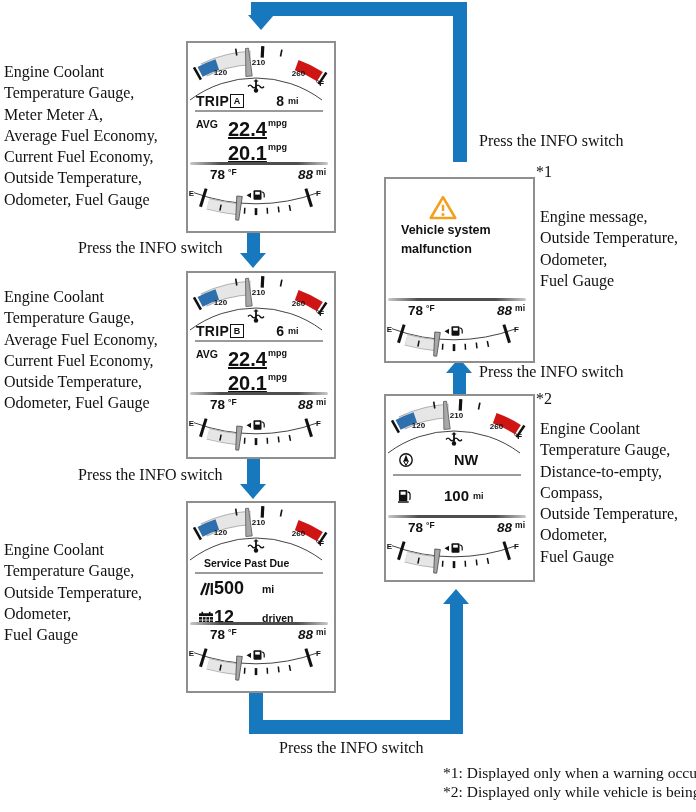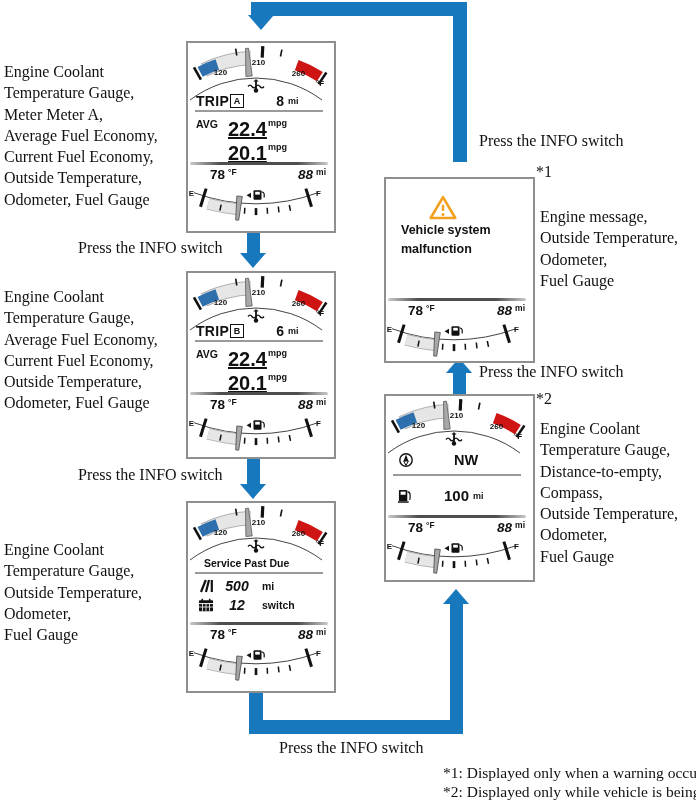--- a/index.html
+++ b/index.html
@@ -31,21 +31,21 @@
   .sm-unit{font-size:9px;margin-left:4px;}
   .avg-row{padding:0 8px;}
   .avg-label{font-size:10.5px;width:32px;}
   .avg-val{font-size:20px;width:36px;text-align:right;text-decoration:underline;}
   .temp-row{top:124px;padding:0 8px 0 22px;}
   .temp-row .big{font-size:13.5px;}
   .temp-row .unit{font-size:8.5px;margin-left:3px;}
   .temp-row .odo{margin-left:auto;font-style:italic;}
   .svc-title{position:absolute;top:54px;left:4px;font-weight:bold;font-size:10.5px;margin-left:12px;}
   .svc-row{padding:0 10px;align-items:center;}
-  .svc-val{font-size:14px;width:46px;text-align:center;font-style:italic;}
+  .svc-val{font-size:18px;width:46px;text-align:left;}
   .svc-unit{font-size:10.5px;margin-left:2px;}
   .mini-icon{width:16px;height:16px;flex:0 0 auto;}
   .warn-icon{position:absolute;top:15px;left:42px;width:30px;height:27px;}
   .warn-msg{position:absolute;top:42px;left:15px;width:118px;font-weight:bold;font-size:12.5px;line-height:19px;}
   .cmp-row{top:56px;padding:0 12px;align-items:center;}
   .cmp-dir{font-size:14.5px;margin-left:40px;}
   .rng-row{top:83px;padding:0 12px;align-items:center;margin-top:8px;}
   .rng-val{font-size:15px;width:44px;text-align:right;margin-left:14px;}
   
   .gtx{font:bold 8px "Liberation Sans",sans-serif;fill:#111;text-anchor:middle;}
@@ -280,26 +280,26 @@
       </svg>
     <div class="svc-title">Service Past Due</div>
     <div class="thin-line" style="top:69px"></div>
     <div class="row svc-row" style="top:75px">
       <svg class="mini-icon" viewBox="0 0 16 16">
           <use href="#road-icon"></use>
         </svg>
       <span class="svc-val">500</span>
       <span class="svc-unit">mi</span>
     </div>
-    <div class="row svc-row" style="top:94px">
+    <div class="row svc-row" style="top:104px">
       <svg class="mini-icon" viewBox="0 0 16 14" style="height:14px">
           <use href="#calendar-icon"></use>
         </svg>
       <span class="svc-val">12</span>
-      <span class="svc-unit">switch</span>
+      <span class="svc-unit">driven</span>
     </div>
     <div class="sep"></div>
     <div class="row temp-row">
       <span class="big">78</span>
       <span class="unit">°F</span>
       <span class="big odo">88</span>
       <span class="unit">mi</span>
     </div>
     <svg class="fuel-svg" viewBox="0 0 142 34">
         <use href="#fuel-gauge"></use>

